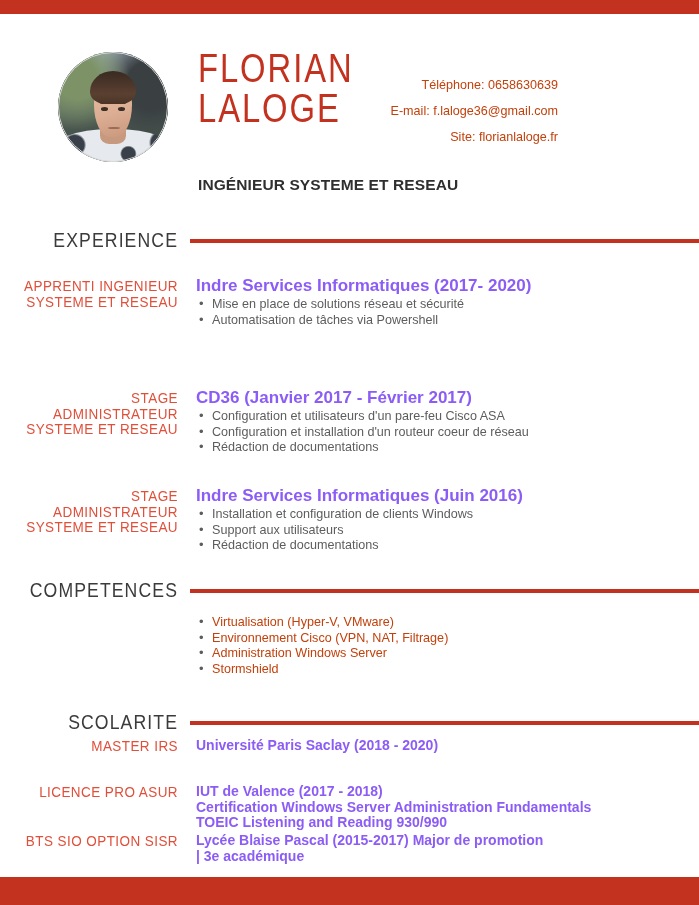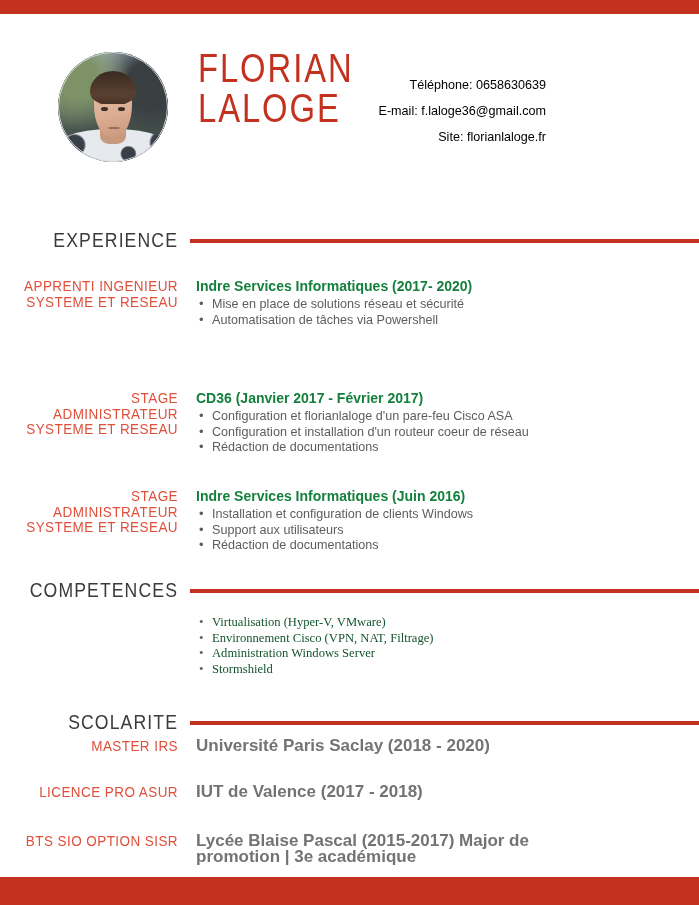--- a/index.html
+++ b/index.html
@@ -150,25 +150,25 @@
     letter-spacing: 2.4px;
     font-weight: 400;
     transform: scaleX(0.80);
     transform-origin: left top;
     white-space: nowrap;
   }
   .name .line { display: block; }
 
   .contacts {
     position: absolute;
-    right: 40px;
+    right: 28px;
     top: 58px;
     width: 320px;
     text-align: right;
-    color: #000000;
+    color: #c2410c;
     font-size: 12.6px;
     line-height: 26px;
   }
   .contacts div { white-space: nowrap; }
 
   .job-title {
     position: absolute;
     left: 198px;
     top: 162px;
     color: #2f2f2f;
@@ -227,22 +227,22 @@
   }
   .row .label span { display: block; }
 
   .row .body {
     position: absolute;
     left: 196px;
     top: 0;
     width: 470px;
   }
   .row .org {
-    color: #15803d;
-    font-size: 14px;
+    color: #8b5cf6;
+    font-size: 17px;
     font-weight: bold;
     line-height: 16px;
     margin-bottom: 3px;
   }
   .row ul {
     margin: 0;
     padding: 0 0 0 16px;
     list-style: none;
   }
   .row li {
@@ -254,42 +254,41 @@
   }
   .row li::before {
     content: "\2022";
     position: absolute;
     left: -13px;
     top: -1px;
     color: #5d5d5d;
     font-size: 13px;
   }
   .row .plain {
-    color: #737373;
-    font-size: 17px;
+    color: #8b5cf6;
+    font-size: 14px;
     font-weight: bold;
     line-height: 15.6px;
   }
 
   .skills {
     position: absolute;
     left: 196px;
     width: 470px;
   }
   .skills ul {
     margin: 0;
     padding: 0 0 0 16px;
     list-style: none;
   }
   .skills li {
     position: relative;
-    color: #14532d;
+    color: #c2410c;
     font-size: 12.6px;
     line-height: 15.6px;
-    font-family: Liberation Serif, serif;
   }
   .skills li::before {
     content: "\2022";
     position: absolute;
     left: -13px;
     top: -1px;
     color: #5d5d5d;
     font-size: 13px;
   }
 </style>
@@ -320,20 +319,21 @@
       <span class="line">FLORIAN</span>
       <span class="line">LALOGE</span>
     </div>
 
     <div class="contacts">
       <div>Téléphone: 0658630639</div>
       <div>E-mail: f.laloge36@gmail.com</div>
       <div>Site: florianlaloge.fr</div>
     </div>
 
+    <div class="job-title">INGÉNIEUR SYSTEME ET RESEAU</div>
   </div>
 
   <div class="section-head" style="top:228px;">
     <div class="title">EXPERIENCE</div>
     <div class="rule"></div>
   </div>
 
   <div class="row" style="top:278px;">
     <div class="label">
       <span>APPRENTI INGENIEUR</span>
@@ -350,21 +350,21 @@
 
   <div class="row" style="top:390px;">
     <div class="label">
       <span>STAGE</span>
       <span>ADMINISTRATEUR</span>
       <span>SYSTEME ET RESEAU</span>
     </div>
     <div class="body">
       <div class="org">CD36 (Janvier 2017 - Février 2017)</div>
       <ul>
-        <li>Configuration et florianlaloge d'un pare-feu Cisco ASA</li>
+        <li>Configuration et utilisateurs d'un pare-feu Cisco ASA</li>
         <li>Configuration et installation d'un routeur coeur de réseau</li>
         <li>Rédaction de documentations</li>
       </ul>
     </div>
   </div>
 
   <div class="row" style="top:488px;">
     <div class="label">
       <span>STAGE</span>
       <span>ADMINISTRATEUR</span>
@@ -407,20 +407,22 @@
       <div class="plain">Université Paris Saclay (2018 - 2020)</div>
     </div>
   </div>
 
   <div class="row" style="top:784px;">
     <div class="label">
       <span>LICENCE PRO ASUR</span>
     </div>
     <div class="body">
       <div class="plain">IUT de Valence (2017 - 2018)</div>
+      <div class="plain">Certification Windows Server Administration Fundamentals</div>
+      <div class="plain">TOEIC Listening and Reading 930/990</div>
     </div>
   </div>
 
   <div class="row" style="top:833px;">
     <div class="label">
       <span>BTS SIO OPTION SISR</span>
     </div>
     <div class="body" style="width:350px;">
       <div class="plain">Lycée Blaise Pascal (2015-2017) Major de promotion | 3e académique</div>
     </div>

